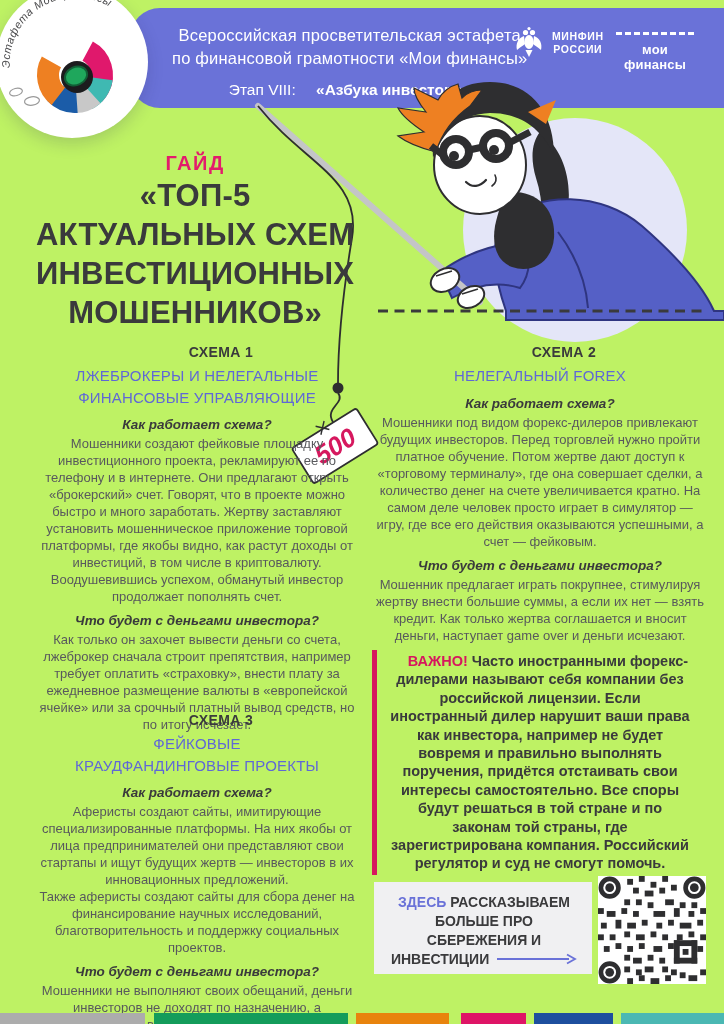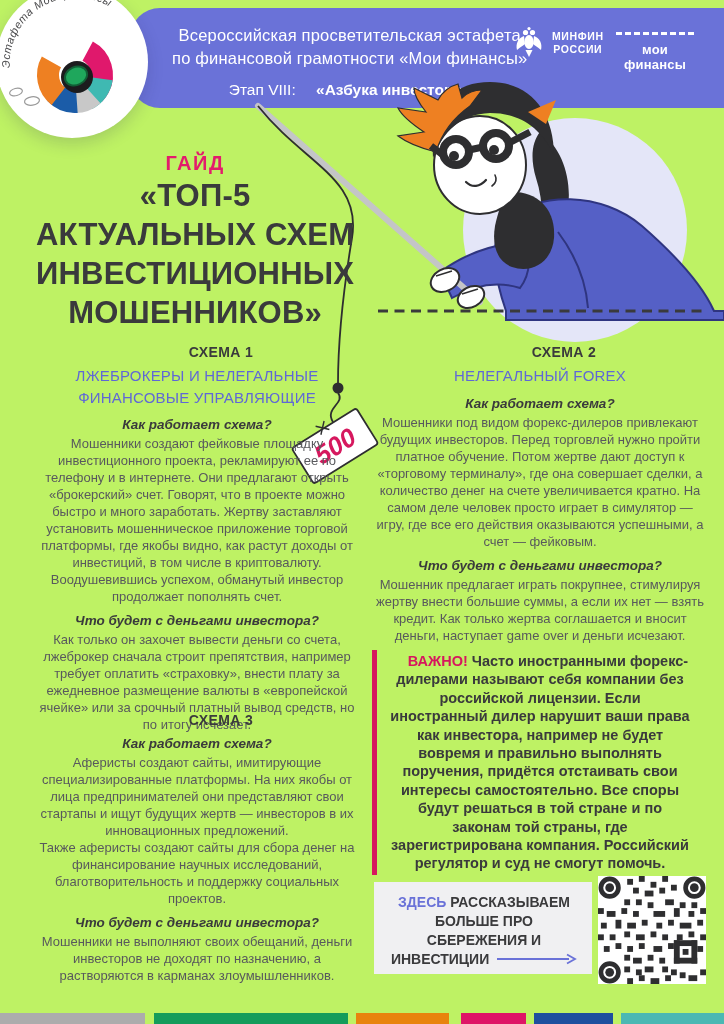--- a/index.html
+++ b/index.html
@@ -193,20 +193,22 @@
     <div class="scheme-label">СХЕМА 2</div>
     <div class="scheme-title">НЕЛЕГАЛЬНЫЙ FOREX</div>
     <div class="q">Как работает схема?</div>
     <div class="a">Мошенники под видом форекс-дилеров привлекают будущих инвесторов. Перед торговлей нужно пройти платное обучение. Потом жертве дают доступ к «торговому терминалу», где она совершает сделки, а количество денег на счете увеличивается кратно. На самом деле человек просто играет в симулятор — игру, где все его действия оказываются успешными, а счет — фейковым.</div>
     <div class="q">Что будет с деньгами инвестора?</div>
     <div class="a">Мошенник предлагает играть покрупнее, стимулируя жертву внести большие суммы, а если их нет — взять кредит. Как только жертва соглашается и вносит деньги, наступает game over и деньги исчезают.</div>
   </div>
 
   <div class="scheme scheme-3">
     <div class="scheme-label">СХЕМА 3</div>
+    <div class="scheme-title">ФЕЙКОВЫЕ
+КРАУДФАНДИНГОВЫЕ ПРОЕКТЫ</div>
     <div class="q">Как работает схема?</div>
     <div class="a">Аферисты создают сайты, имитирующие специализированные платформы. На них якобы от лица предпринимателей они представляют свои стартапы и ищут будущих жертв — инвесторов в их инновационных предложений.
 Также аферисты создают сайты для сбора денег на финансирование научных исследований, благотворительность и поддержку социальных проектов.</div>
     <div class="q">Что будет с деньгами инвестора?</div>
     <div class="a">Мошенники не выполняют своих обещаний, деньги инвесторов не доходят по назначению, а растворяются в карманах злоумышленников.</div>
   </div>
 
   <div class="important">
     <span class="imp-label">ВАЖНО!</span>
     <span>Часто иностранными форекс-дилерами называют себя компании без российской лицензии. Если иностранный дилер нарушит ваши права как инвестора, например не будет вовремя и правильно выполнять поручения, придётся отстаивать свои интересы самостоятельно. Все споры будут решаться в той стране и по законам той страны, где зарегистрирована компания. Российский регулятор и суд не смогут помочь.</span>

